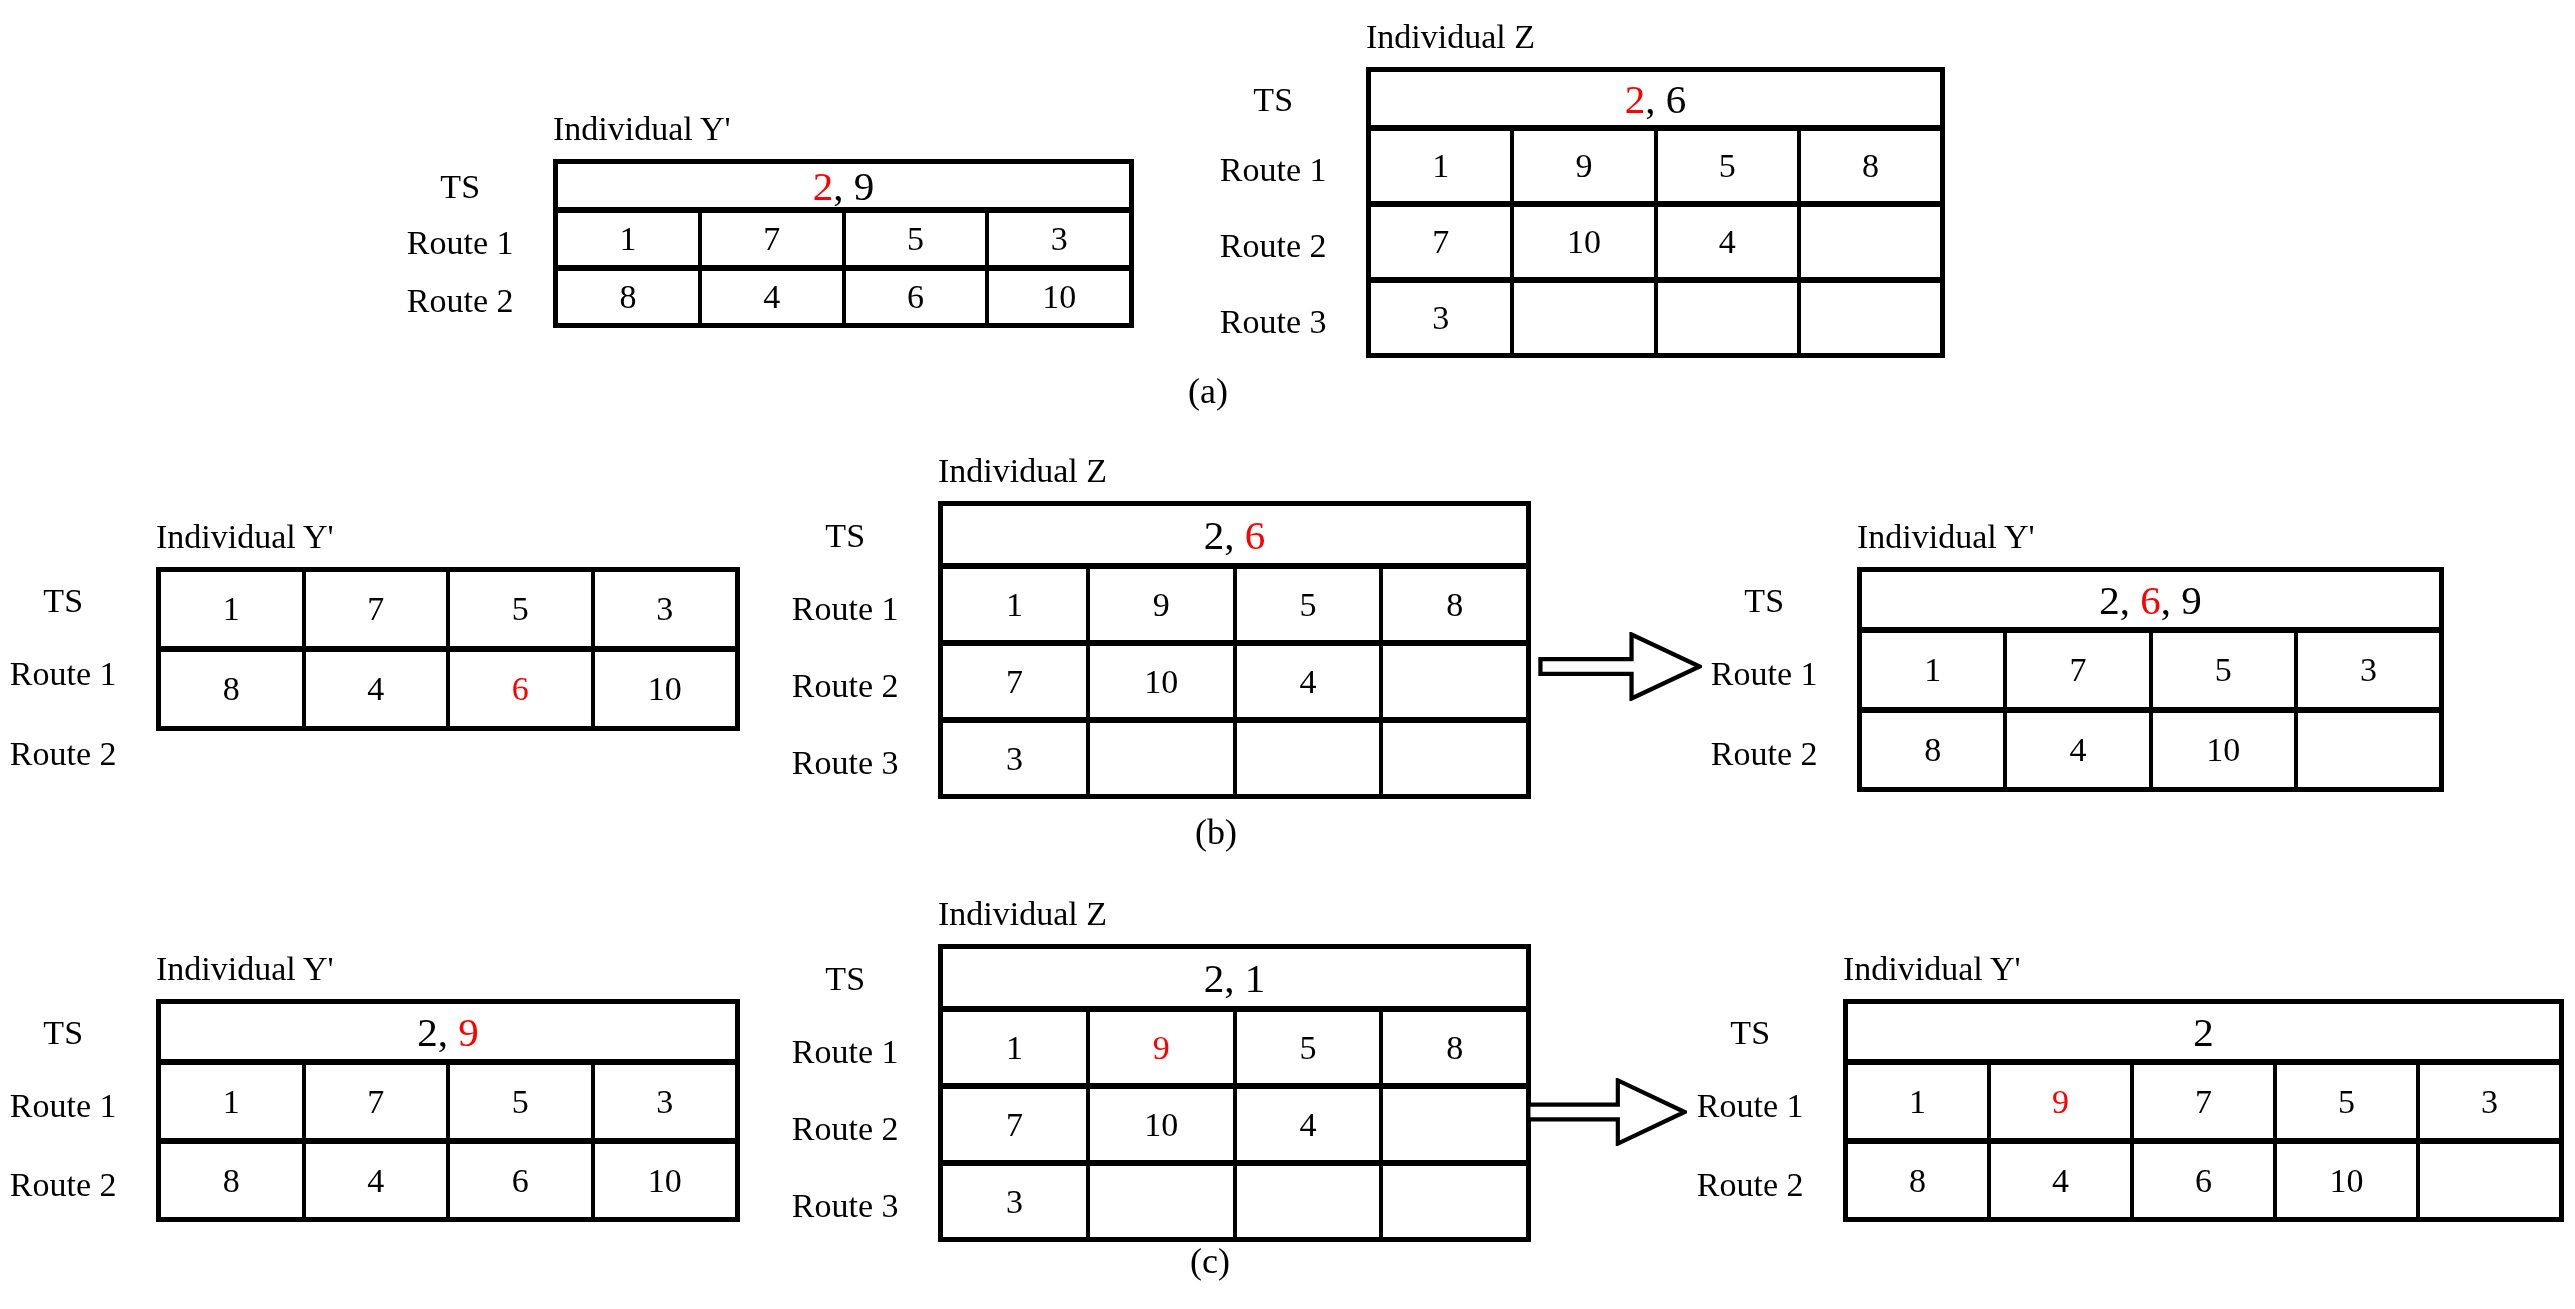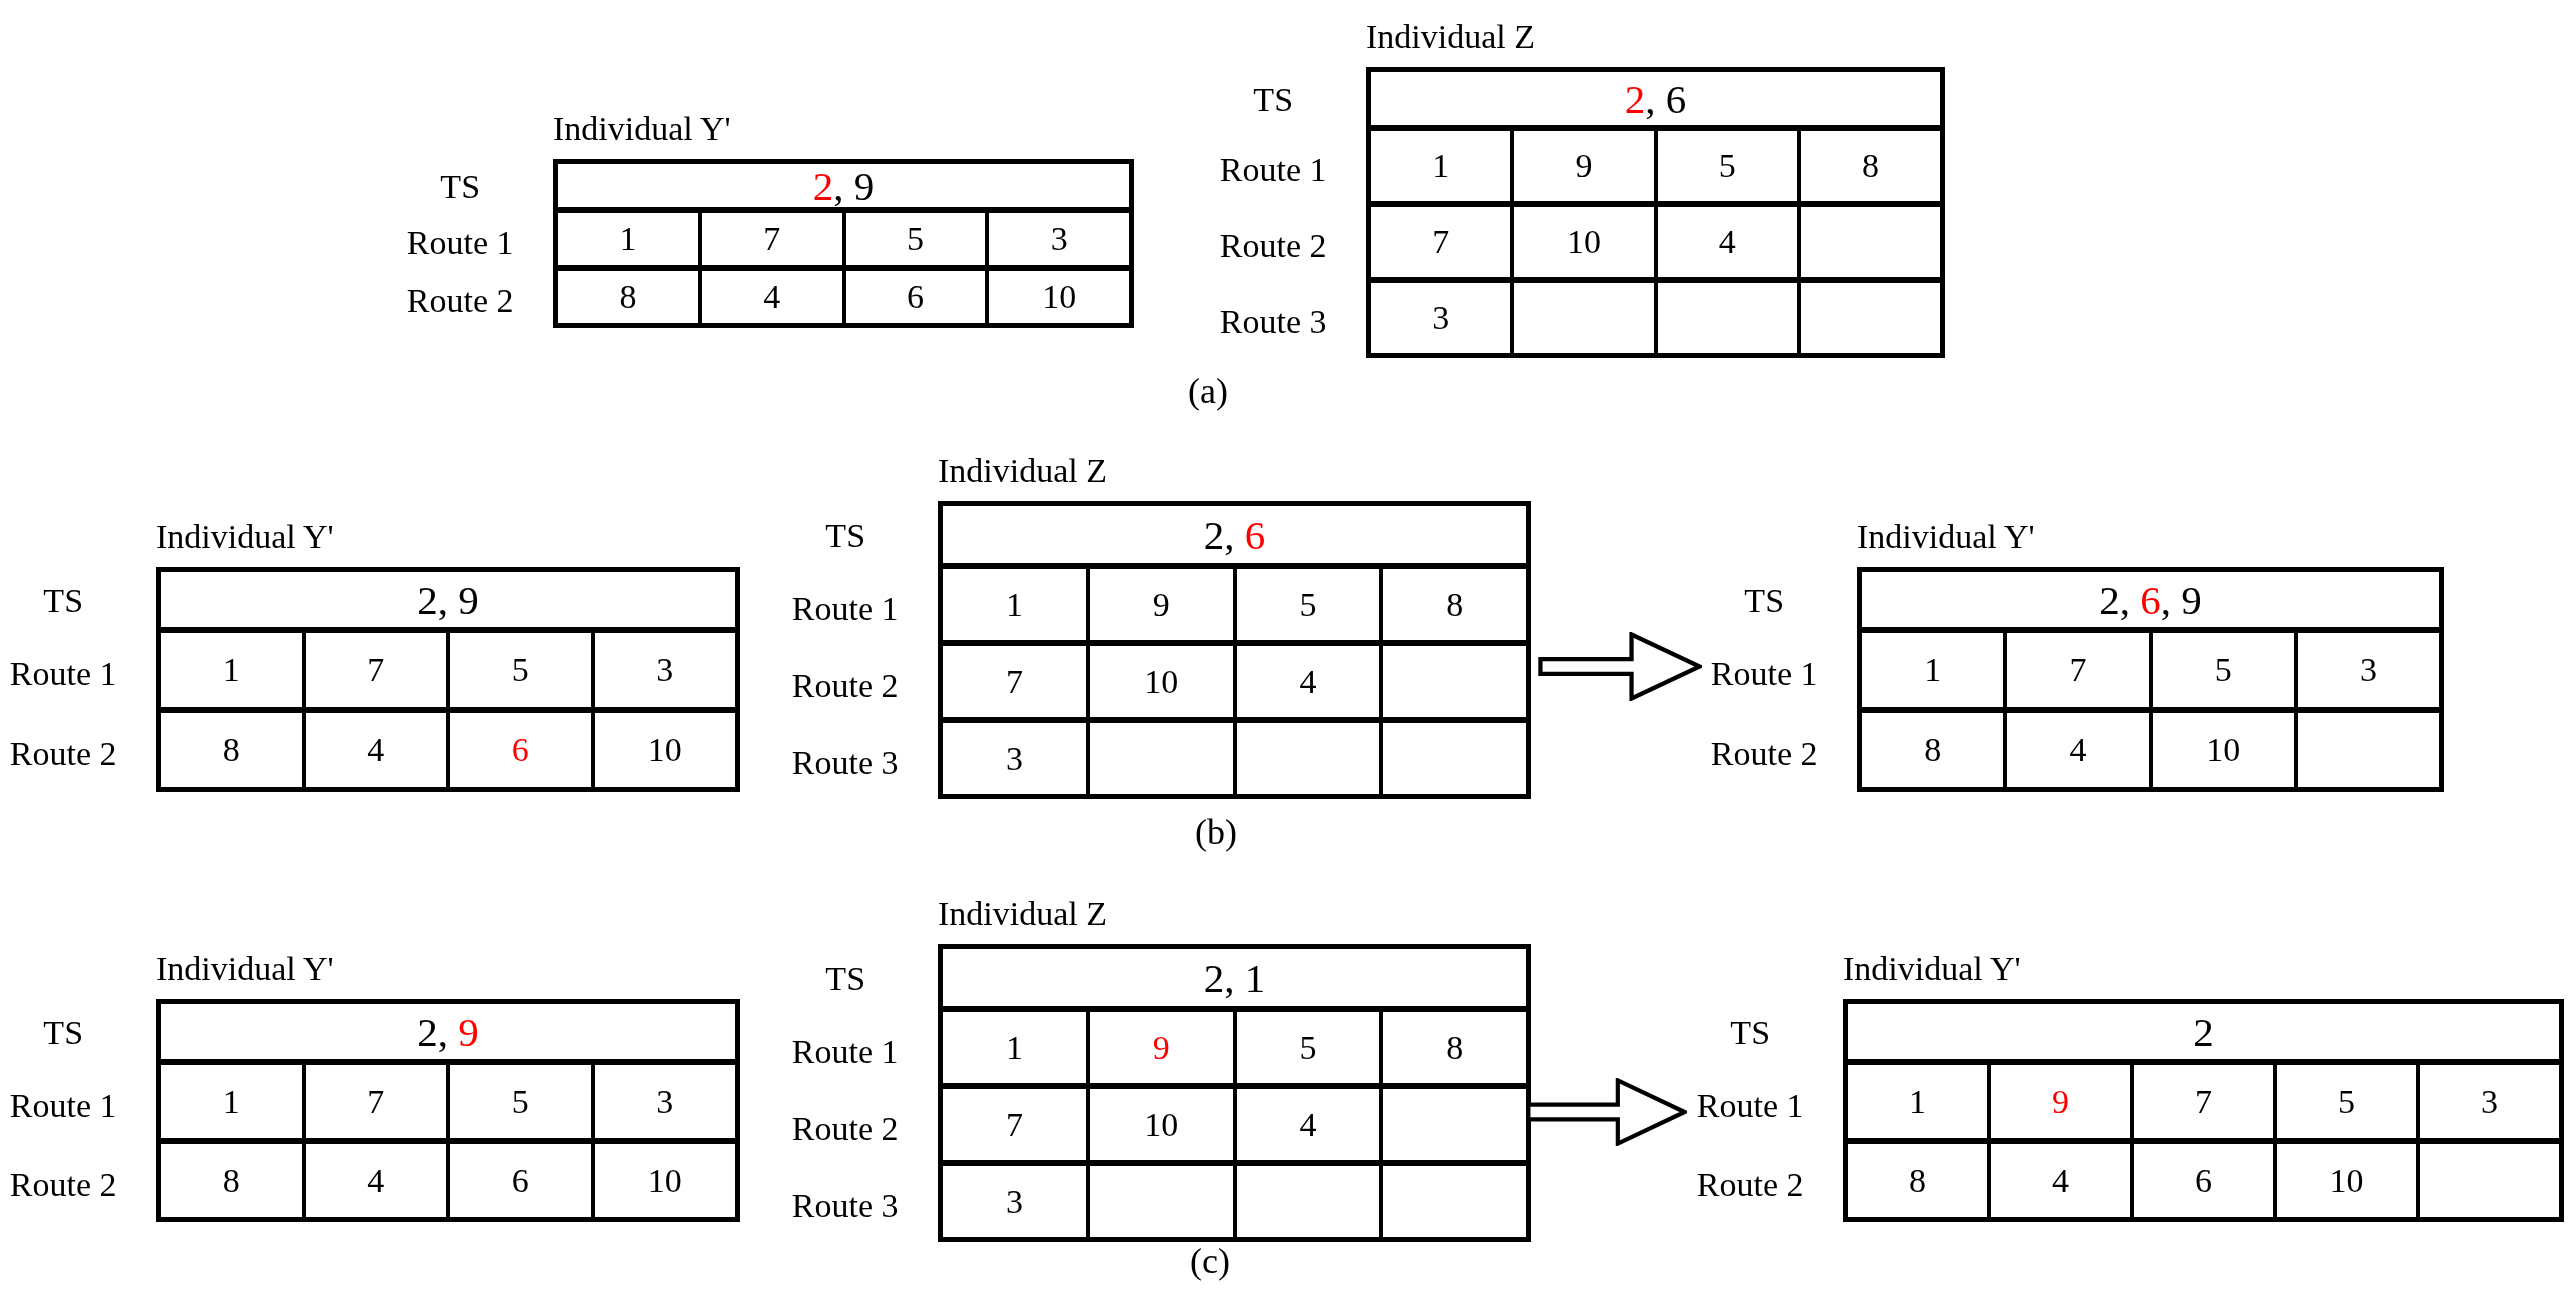--- a/index.html
+++ b/index.html
@@ -143,21 +143,20 @@
     </div>
 
   <div class="tg" style="left:156px;  top:567px;  --tw:584px;  --tsh:55px; --rh:74px;">
       <div class="tg-title">Individual Y'</div>
       <div class="labels">
         <div class="lab ts-lab">TS</div>
         <div class="lab row-lab">Route 1</div>
         <div class="lab row-lab">Route 2</div>
       </div>
       <div class="tbl">
-        <div class="ts-row"><span class="seg">2, 9</span></div>
         <div class="grid-row">
           <div class="cell">1</div>
           <div class="cell">7</div>
           <div class="cell">5</div>
           <div class="cell">3</div>
         </div>
         <div class="grid-row">
           <div class="cell">8</div>
           <div class="cell">4</div>
           <div class="cell red">6</div>

